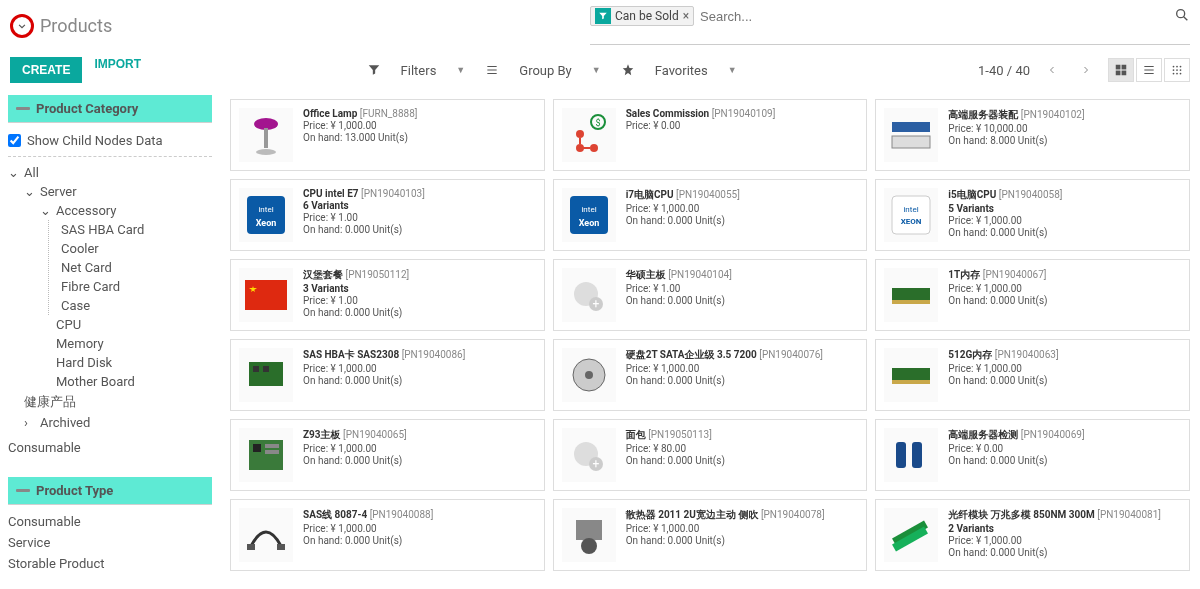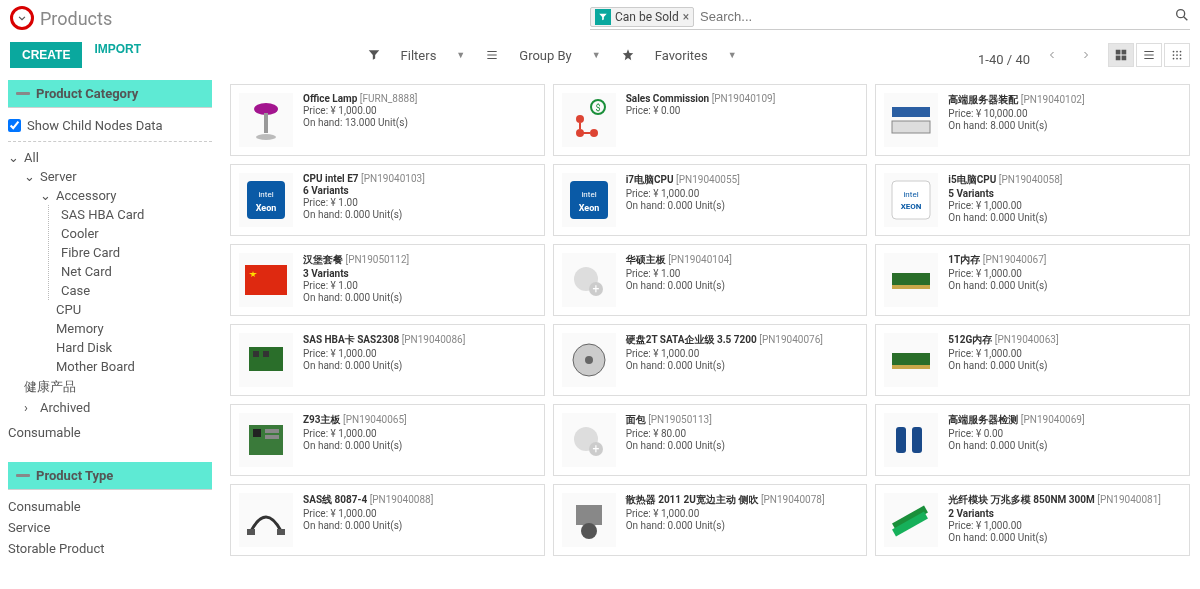--- a/index.html
+++ b/index.html
@@ -4,38 +4,38 @@
 <style>
   * { box-sizing: border-box; margin: 0; padding: 0; }
   body { font-family: -apple-system, BlinkMacSystemFont, "Segoe UI", Roboto, Helvetica, Arial, sans-serif; font-size: 13px; color: #444; background: #fff; width: 1200px; }
 
   
   .topbar { display: flex; align-items: center; padding: 6px 10px; }
   .toggle-circle { width: 24px; height: 24px; border: 3px solid #d80000; border-radius: 50%; display: flex; align-items: center; justify-content: center; margin-right: 6px; cursor: pointer; }
   .toggle-circle svg { width: 14px; height: 14px; }
   .page-title { font-size: 18px; color: #888; font-weight: 400; flex: 0 0 auto; }
   .top-spacer { flex: 1; }
-  .search-wrap { flex: 0 0 600px; display: flex; align-items: center; border-bottom: 1px solid #ccc; padding-bottom: 2px; }
+  .search-wrap { flex: 0 0 600px; display: flex; align-items: center; border-bottom: 1px solid #ccc; padding-bottom: 18px; }
   .filter-tag { display: inline-flex; align-items: center; background: #f2f2f2; border: 1px solid #ccc; border-radius: 2px; padding: 1px 4px; margin-right: 6px; font-size: 12px; }
   .filter-tag .funnel { width: 16px; height: 16px; background: #0aa89e; display: inline-flex; align-items: center; justify-content: center; margin-right: 4px; }
   .filter-tag .funnel svg { width: 10px; height: 10px; fill: #fff; }
   .filter-tag .x { margin-left: 4px; color: #666; cursor: pointer; }
   .search-input { border: none; outline: none; font-size: 13px; color: #666; flex: 1; background: transparent; }
   .search-icon { margin-left: 8px; cursor: pointer; }
 
   
   .controlbar { display: flex; align-items: center; padding: 6px 10px; justify-content: space-between; }
   .ctrl-left { display: flex; align-items: flex-start; gap: 12px; }
   .btn-create { background: #0aa89e; color: #fff; border: none; padding: 6px 12px; font-weight: 700; font-size: 12px; cursor: pointer; }
   .btn-import { color: #0aa89e; background: none; border: none; font-weight: 700; font-size: 12px; cursor: pointer; }
   .ctrl-mid { display: flex; align-items: center; gap: 20px; color: #555; }
   .dd { display: flex; align-items: center; gap: 20px; cursor: pointer; }
   .dd svg.ic { width: 14px; height: 14px; fill: #555; }
   .caret { font-size: 9px; color: #888; }
-  .ctrl-right { display: flex; align-items: flex-end; gap: 10px; margin-left: 16px; }
+  .ctrl-right { display: flex; align-items: center; gap: 10px; margin-left: 16px; }
   .pager-text { color: #555; }
   .pager-btn { width: 24px; height: 24px; display: inline-flex; align-items: center; justify-content: center; border: 1px solid transparent; color: #888; cursor: pointer; }
   .view-switch { display: flex; gap: 2px; }
   .view-btn { width: 26px; height: 24px; border: 1px solid #ddd; display: inline-flex; align-items: center; justify-content: center; cursor: pointer; background:#fff; }
   .view-btn.active { background: #e6e6e6; }
   .view-btn svg { width: 14px; height: 14px; fill: #555; }
 
   .body { display: flex; }
 
   
@@ -188,22 +188,22 @@
             <span class="chev">⌄</span>
             <span>Server</span>
           </div>
         <div class="tree-row indent2">
             <span class="chev">⌄</span>
             <span>Accessory</span>
           </div>
         <div class="leaf-wrap" id="accessory-leaves">
             <div class="tree-row">SAS HBA Card</div>
             <div class="tree-row">Cooler</div>
+            <div class="tree-row">Net Card</div>
             <div class="tree-row">Fibre Card</div>
-            <div class="tree-row">Net Card</div>
             <div class="tree-row">Case</div>
           </div>
         <div id="server-siblings">
             <div class="tree-row indent2"><span class="chev"></span>CPU</div>
             <div class="tree-row indent2"><span class="chev"></span>Memory</div>
             <div class="tree-row indent2"><span class="chev"></span>Hard Disk</div>
             <div class="tree-row indent2"><span class="chev"></span>Mother Board</div>
           </div>
         <div id="roots-after">
             <div class="tree-row indent1">健康产品</div>

